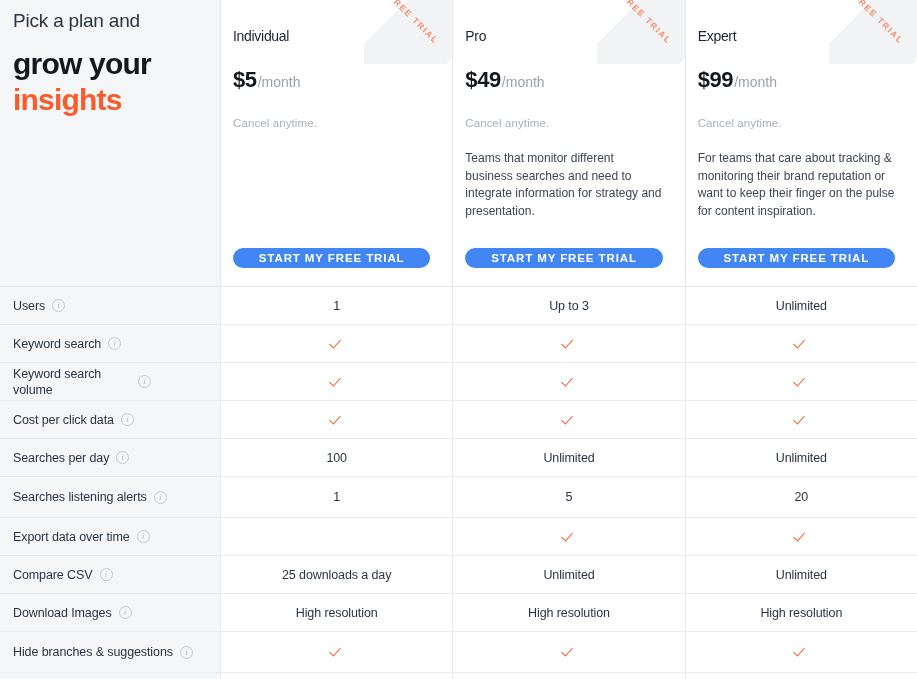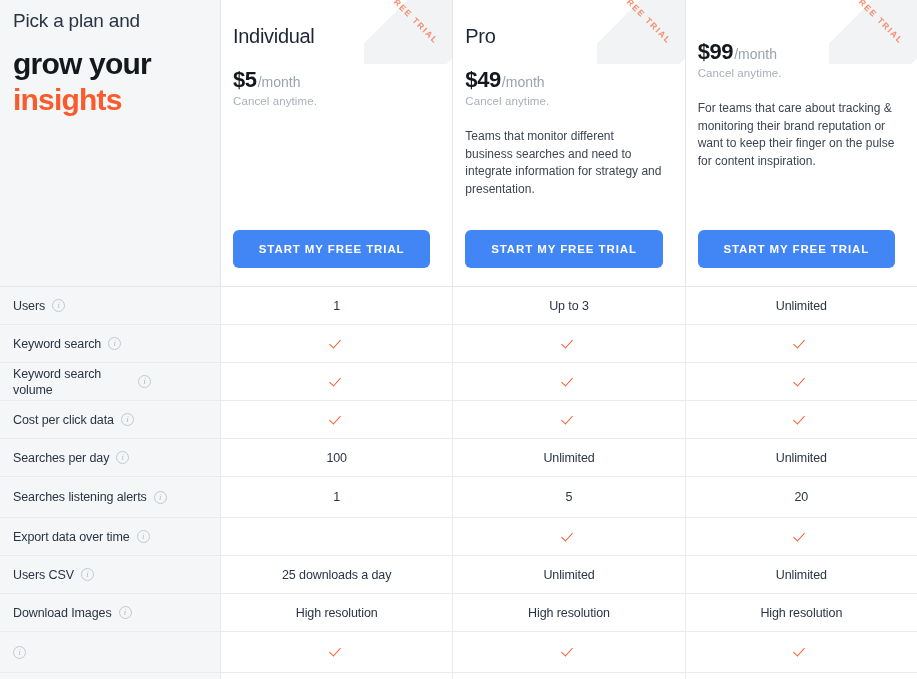--- a/index.html
+++ b/index.html
@@ -66,21 +66,21 @@
     position: relative;
     flex: 1 1 0;
     background: #ffffff;
     border-left: 1px solid #e4e7ea;
     padding: 22px 22px 0 12px;
     overflow: hidden;
   }
   .plan:first-child { border-left: 1px solid #e4e7ea; }
 
   .plan-name {
-    font-size: 20px;
+    font-size: 14px;
     color: #1d2433;
     font-weight: 400;
     letter-spacing: -0.3px;
     line-height: 28px;
   }
   .plan-price-row {
     margin-top: 17px;
     display: flex;
     align-items: baseline;
   }
@@ -89,21 +89,21 @@
     font-weight: 700;
     color: #14171c;
     letter-spacing: -0.4px;
   }
   .plan-period {
     font-size: 14px;
     color: #9aa2ad;
     margin-left: 1px;
   }
   .plan-cancel {
-    margin-top: 2px;
+    margin-top: 24px;
     font-size: 11.5px;
     color: #a9b0ba;
     letter-spacing: 0.1px;
   }
   .plan-desc {
     margin-top: 21px;
     font-size: 12px;
     line-height: 17.5px;
     color: #3e4552;
     max-width: 200px;
@@ -137,22 +137,22 @@
     left: 12px;
     right: 22px;
     bottom: 18px;
   }
   .cta {
     display: block;
     width: 100%;
     background: #4285f4;
     color: #ffffff;
     border: none;
-    border-radius: 6px;
-    height: 38px;
+    border-radius: 12px;
+    height: 20px;
     font-size: 11.5px;
     font-weight: 700;
     letter-spacing: 0.9px;
     font-family: "Liberation Sans", sans-serif;
     cursor: pointer;
   }
 
   
   .table {
     flex: 1 1 auto;
@@ -273,20 +273,21 @@
         <div class="plan-desc">Teams that monitor different business searches and need to integrate information for strategy and presentation.</div>
         <div class="cta-wrap">
           <button class="cta">START MY FREE TRIAL</button>
         </div>
       </div>
 
       <div class="plan">
         <div class="ribbon">
           <div class="ribbon-text">FREE TRIAL</div>
         </div>
+        <div class="plan-name">Expert</div>
         <div class="plan-price-row">
           <span class="plan-price">$99</span>
           <span class="plan-period">/month</span>
         </div>
         <div class="plan-cancel">Cancel anytime.</div>
         <div class="plan-desc">For teams that care about tracking &amp; monitoring their brand reputation or want to keep their finger on the pulse for content inspiration.</div>
         <div class="cta-wrap">
           <button class="cta">START MY FREE TRIAL</button>
         </div>
       </div>
@@ -393,21 +394,21 @@
         <div class="cell"></div>
         <div class="cell">
           <span class="check"></span>
         </div>
         <div class="cell">
           <span class="check"></span>
         </div>
       </div>
       <div class="row">
         <div class="feat">
-          <span class="feat-label">Users CSV</span>
+          <span class="feat-label">Compare CSV</span>
           <span class="info-icon">i</span>
         </div>
         <div class="cell">
           <span>25 downloads a day</span>
         </div>
         <div class="cell">
           <span>Unlimited</span>
         </div>
         <div class="cell">
           <span>Unlimited</span>
@@ -423,20 +424,21 @@
         </div>
         <div class="cell">
           <span>High resolution</span>
         </div>
         <div class="cell">
           <span>High resolution</span>
         </div>
       </div>
       <div class="row tall">
         <div class="feat">
+          <span class="feat-label">Hide branches &amp; suggestions</span>
           <span class="info-icon">i</span>
         </div>
         <div class="cell">
           <span class="check"></span>
         </div>
         <div class="cell">
           <span class="check"></span>
         </div>
         <div class="cell">
           <span class="check"></span>

